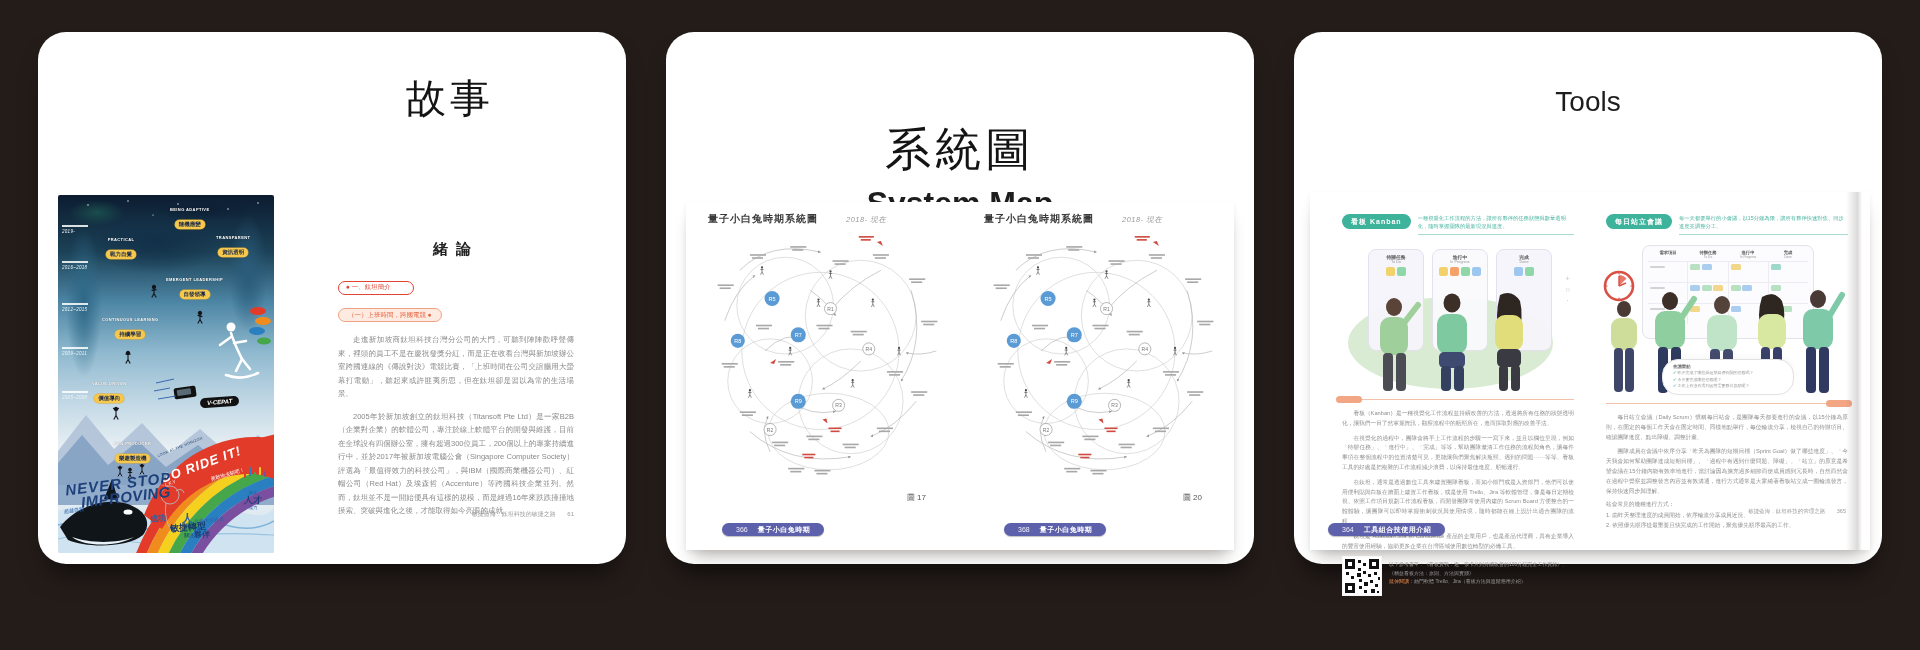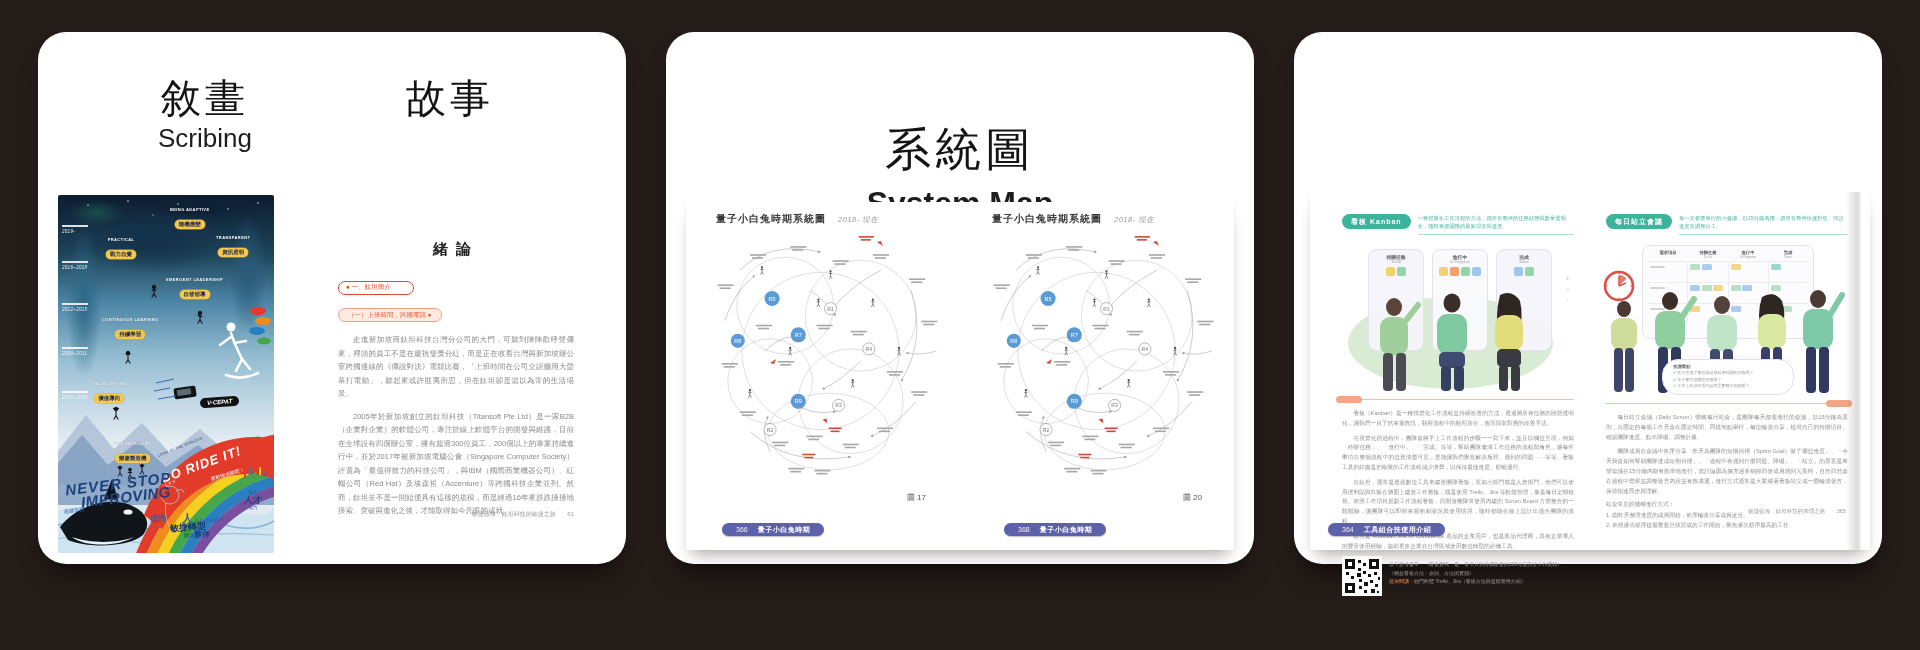--- a/index.html
+++ b/index.html
@@ -72,21 +72,21 @@
   .c1-footer .pg{margin-left:10px;}
 
   
   .c2-titles{position:absolute;left:0;top:52px;width:100%;}
   .c2-titles .zh-title{font-size:46px;margin-top:35px;}
   .c2-titles .en-title{font-size:32px;margin-top:4px;font-weight:bold;}
   .sheet2{position:absolute;left:20px;top:170px;width:548px;height:348px;background:#fff;
           box-shadow:0 12px 16px -7px rgba(50,38,30,.35),0 2px 5px rgba(0,0,0,.06);}
   .map-page{position:absolute;top:10px;width:244px;}
   .map-page.mp1{left:22px;} .map-page.mp2{left:298px;}
-  .map-head{display:flex;align-items:baseline;gap:12px;margin-left:8px;}
+  .map-head{display:flex;align-items:baseline;gap:28px;}
   .map-title{font-size:10px;font-weight:700;color:#3a3a3a;letter-spacing:1px;}
   .map-date{font-size:7.5px;color:#9a9a9a;letter-spacing:.5px;font-style:italic;}
   .map-fig{margin-top:4px;}
   .map-cap{font-size:8px;color:#555;text-align:right;margin-right:26px;margin-top:-4px;}
   .pill2{position:absolute;bottom:14px;height:13px;border-radius:8px;background:#5d61ab;color:#fff;font-size:7px;
          display:flex;align-items:center;gap:10px;padding:0 14px;box-shadow:0 1px 1px rgba(0,0,0,.25);}
   .pill2 .num{opacity:.9;} .pill2 .lbl{font-weight:700;letter-spacing:.5px;}
   .pill2.p2a{left:36px;} .pill2.p2b{left:318px;}
 
   
@@ -264,24 +264,20 @@
       <use href="#fig" x="40" y="162"></use>
         <use href="#fig" x="142" y="152"></use>
         <use href="#fig" x="108" y="72"></use>
       <use href="#fig" x="188" y="120"></use>
         <use href="#fig" x="80" y="120"></use>
     </symbol>
   </defs>
 </svg>
 
 <div class="card" id="card1">
-  <div class="t-left">
-    <div class="zh-title">敘畫</div>
-    <div class="en-title">Scribing</div>
-  </div>
   <div class="t-right">
     <div class="zh-title">故事</div>
   </div>
 
   <div class="c1-ill">
     <svg class="art" width="216" height="358" viewBox="0 0 216 358">
       <g fill="#fff">
           <circle cx="30" cy="10" r=".7"></circle>
           <circle cx="70" cy="6" r=".7"></circle>
           <circle cx="120" cy="9" r=".7"></circle>
@@ -499,20 +495,21 @@
     </div>
     <div class="pill2 p2b">
       <span class="num">368</span>
       <span class="lbl">量子小白兔時期</span>
     </div>
   </div>
 </div>
 
 <div class="card" id="card3">
   <div class="c3-titles">
+    <div class="en-title">Tools</div>
   </div>
   <div class="sheet3">
 
     <div class="tool-page tp-left">
       <div class="badge-row">
         <span class="tool-badge">看板 Kanban</span>
         <span class="tool-desc">一種視覺化工作流程的方法，讓所有夥伴的任務狀態與數量透明化，隨時掌握團隊的最新現況與進度。</span>
       </div>
       <div class="kb-ill">
         <div class="blob"></div>

